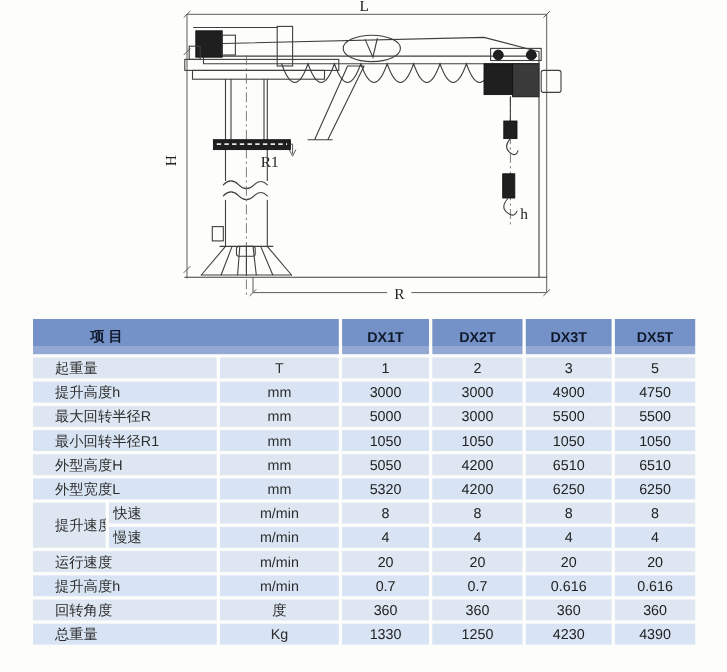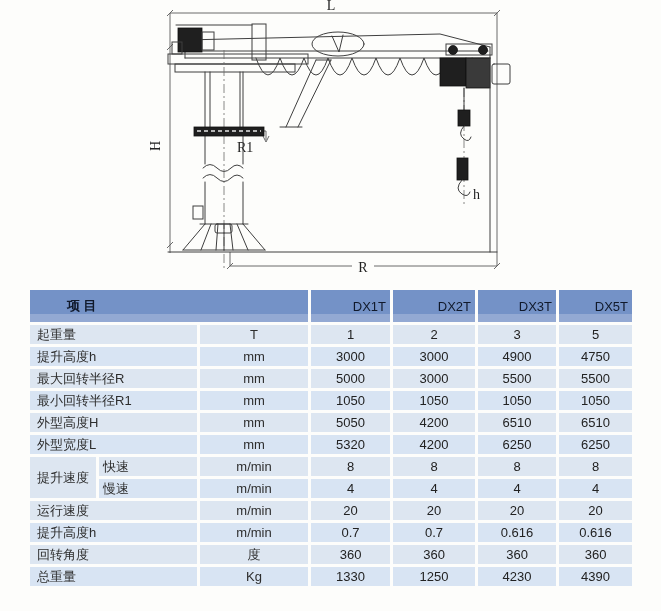--- a/index.html
+++ b/index.html
@@ -27,26 +27,26 @@
     table-layout:fixed;width:608px;
   }
   #spec td{
     height:19px;font-size:13px;color:#2d2d2d;
     padding:0 4px;white-space:nowrap;overflow:hidden;
     vertical-align:middle;
   }
   #spec tr.hdr td{
     height:32px;
     background:linear-gradient(#7492c7 0,#7492c7 76%,#93a9d3 76%,#93a9d3 100%);
-    color:#10192b;font-weight:normal;font-size:13px;text-align:right;
-  }
-  #spec tr.hdr td.itemhead{text-align:left;padding-left:37px;font-weight:bold;}
+    color:#10192b;font-weight:bold;font-size:13px;text-align:center;
+  }
+  #spec tr.hdr td.itemhead{text-align:left;padding-left:52px;font-weight:bold;}
   #spec tr.even td{background:#dde6f1;}
   #spec tr.odd td{background:#d8e4f3;margin-top:20px;}
-  #spec td.lbl{text-align:left;padding-left:7px;}
+  #spec td.lbl{text-align:left;padding-left:20px;}
   #spec td.sub{text-align:left;}
   #spec td.unit{text-align:center;}
   #spec td.val{text-align:center;color:#222;}
 </style>
 </head>
 <body>
 
 <div id="diagram">
 <svg width="661" height="285" viewBox="0 0 661 285" xmlns="http://www.w3.org/2000/svg">
 

